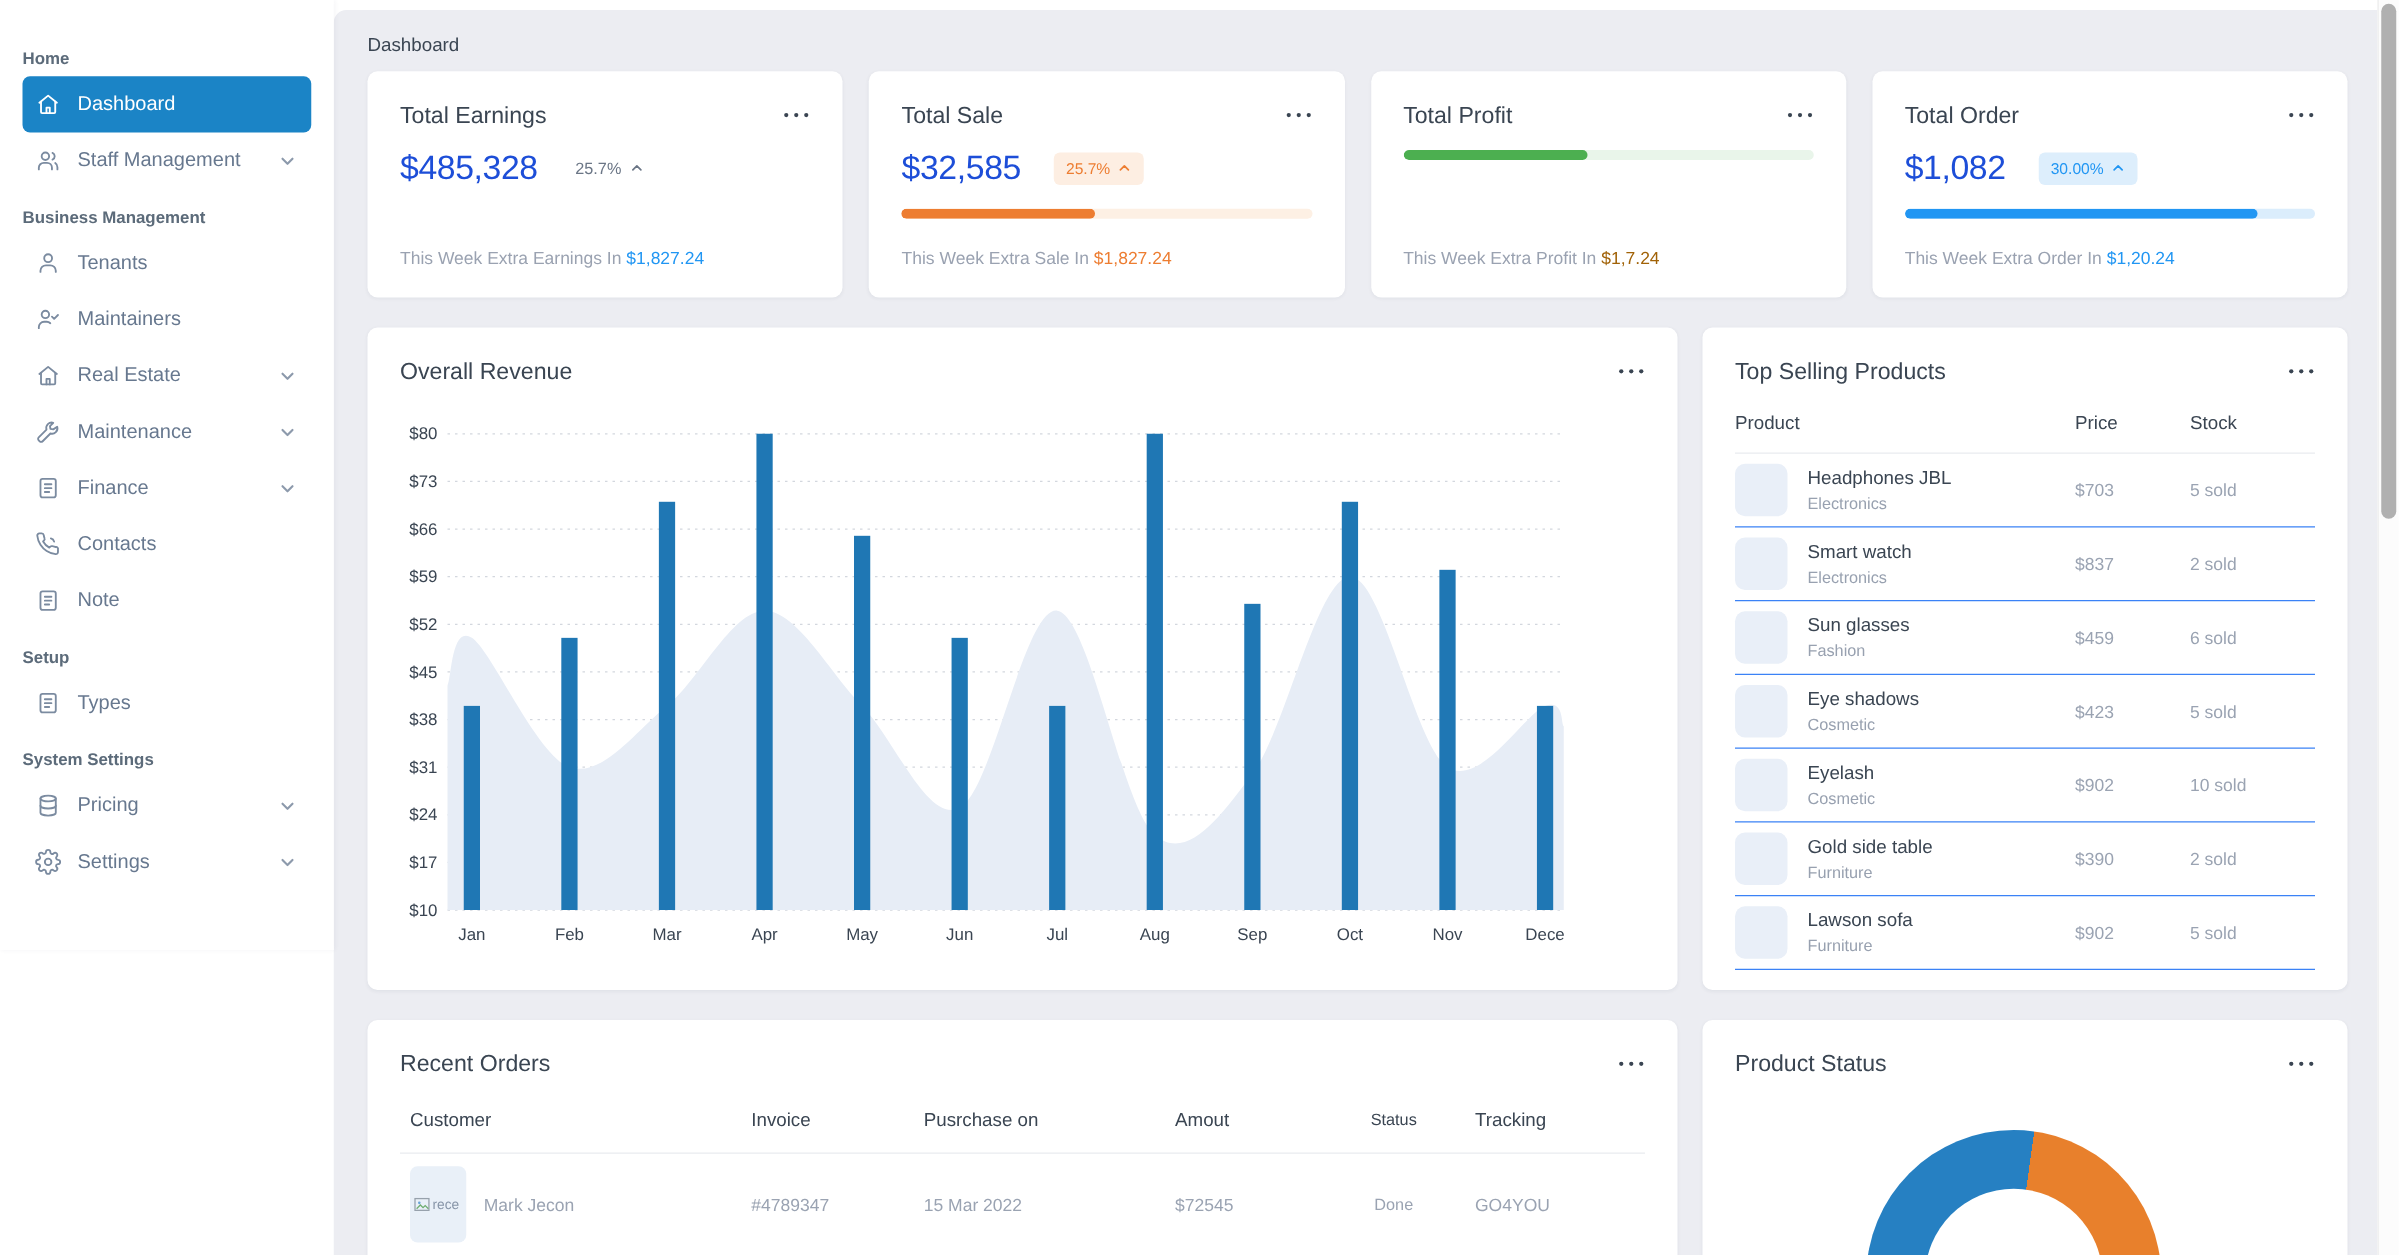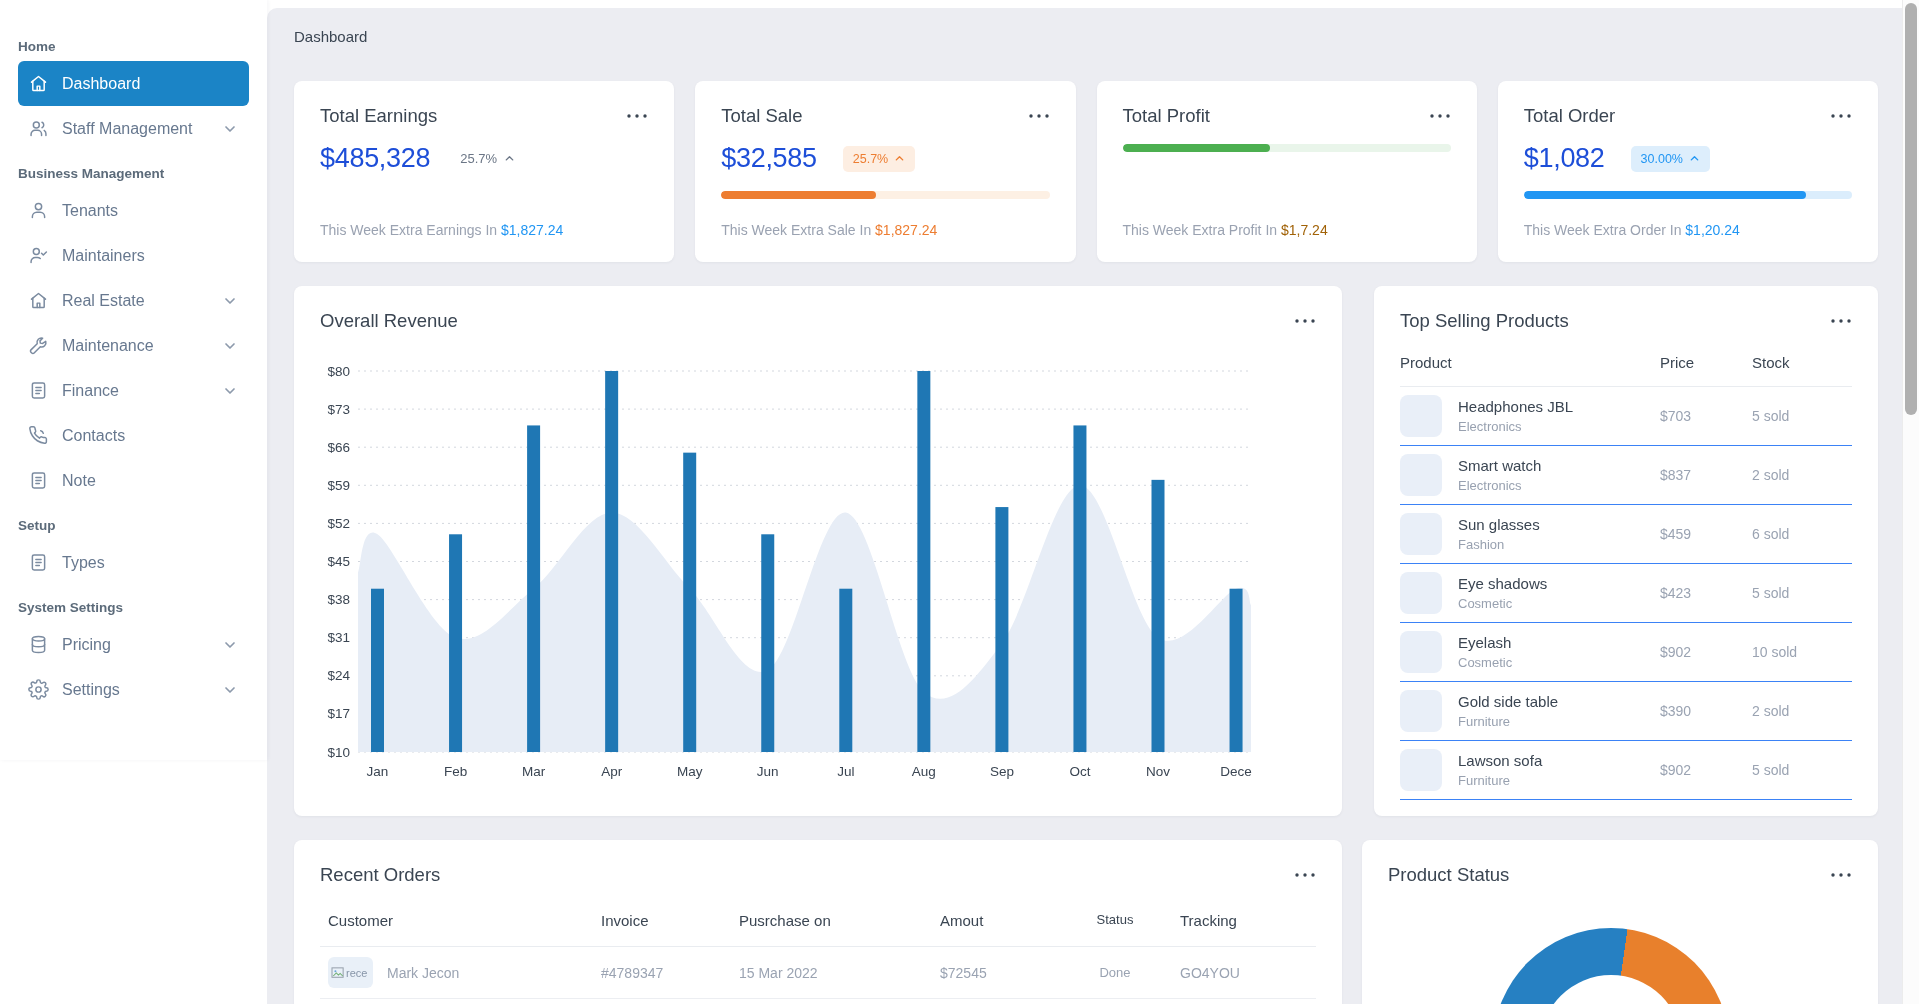--- a/index.html
+++ b/index.html
@@ -21,21 +21,21 @@
   .nav-item.active .nav-icon { color:#fff; }
   .nav-icon svg, .chevron svg { width:100%; height:100%; display:block; }
 
   
   .content { position:absolute; left:267px; top:0; width:1635px; height:1004px; background:#fff; }
   .content-inner { margin-top:8px; height:996px; background:#ecedf2; border-top-left-radius:10px;
     padding:20px 24px 0 27px; overflow:hidden; }
   .breadcrumb { font-size:15px; color:#3a4552; }
 
   
-  .cards-row { display:flex; gap:21px; margin-top:36px; }
+  .cards-row { display:flex; gap:21px; margin-top:12px; }
   .card { flex:1; height:181px; background:#fff; border-radius:8px; padding:24px 26px;
     box-shadow:0 1px 3px rgba(25,35,60,.05); display:flex; flex-direction:column; }
   .card-head { display:flex; justify-content:space-between; align-items:center; }
   .card-title { font-size:18.5px; color:#3a4552; }
   .dots-btn { width:22px; height:8px; color:#3a4552; cursor:pointer; }
   .dots-btn svg { width:100%; height:100%; display:block; }
   .value-row { display:flex; align-items:center; margin-top:16px; }
   .value { font-size:27px; font-weight:500; color:#1d4ed8; letter-spacing:-.3px; }
   .change-plain { margin-left:30px; font-size:13px; color:#6b7686; display:flex; align-items:center; gap:7px; }
   .caret { width:11px; height:11px; display:inline-block; }
@@ -49,21 +49,21 @@
   .bar-fill  { height:100%; border-radius:4px; width:0; }
   .card.sale   .bar-track { background:#fdf0e4; } .card.sale   .bar-fill { background:#ed7d31; }
   .card.profit .bar-track { background:#e9f5ea; } .card.profit .bar-fill { background:#4caf50; }
   .card.order  .bar-track { background:#dbedfc; } .card.order  .bar-fill { background:#2196f3; }
   .card-foot { margin-top:auto; font-size:14px; color:#9aa2b1; }
   .amount-blue   { color:#2196f3; }
   .amount-orange { color:#ed7d31; }
   .amount-green  { color:#a16207; }
 
   
-  .row2 { display:flex; gap:32px; margin-top:24px; }
+  .row2 { display:flex; gap:20px; margin-top:24px; }
   .row3 { display:flex; gap:20px; margin-top:24px; }
   .panel { background:#fff; border-radius:8px; box-shadow:0 1px 3px rgba(25,35,60,.05);
     padding:24px 26px; position:relative; }
   .panel-head { display:flex; justify-content:space-between; align-items:center; }
   .panel-title { font-size:18.5px; color:#3a4552; }
   .revenue-panel { flex:0 0 1048px; height:530px; }
   .products-panel { flex:1; height:530px; }
   .orders-panel { flex:0 0 1048px; height:420px; }
   .status-panel { flex:1; height:420px; overflow:hidden; }
   #revenue-chart { margin-top:12px; }
@@ -80,21 +80,21 @@
   .pt-price, .pt-stock { font-size:14px; color:#9aa3b2; }
 
   
   .ro-head { display:grid; grid-template-columns:273px 138px 201px 110px 130px 1fr;
     padding-left:8px; margin-top:26px; padding-bottom:17px; border-bottom:1px solid #e9ecf0;
     font-size:15px; color:#3a4552; }
   .ro-row { display:grid; grid-template-columns:273px 138px 201px 110px 130px 1fr;
     padding-left:8px; align-items:center; padding-top:10px; padding-bottom:10px;
     border-bottom:1px solid #eceef2; font-size:14px; color:#9aa3b2; cursor:pointer; }
   .ro-cust { display:flex; align-items:center; }
-  .ro-avatar { width:45px; height:31px; border-radius:6px; background:#e9f0f8; margin-right:14px;
+  .ro-avatar { width:45px; height:61px; border-radius:6px; background:#e9f0f8; margin-right:14px;
     overflow:hidden; display:flex; align-items:center; padding-left:3px; font-size:11px; color:#8795a8; }
   .ro-avatar svg { flex:0 0 14px; margin-right:1px; }
   .ro-status { text-align:center; font-size:13px; }
 
   
   .donut { position:absolute; left:131px; top:88px; width:236px; height:236px; border-radius:50%; }
   .donut-hole { position:absolute; left:178px; top:135px; width:142px; height:142px;
     border-radius:50%; background:#fff; }
 
   

